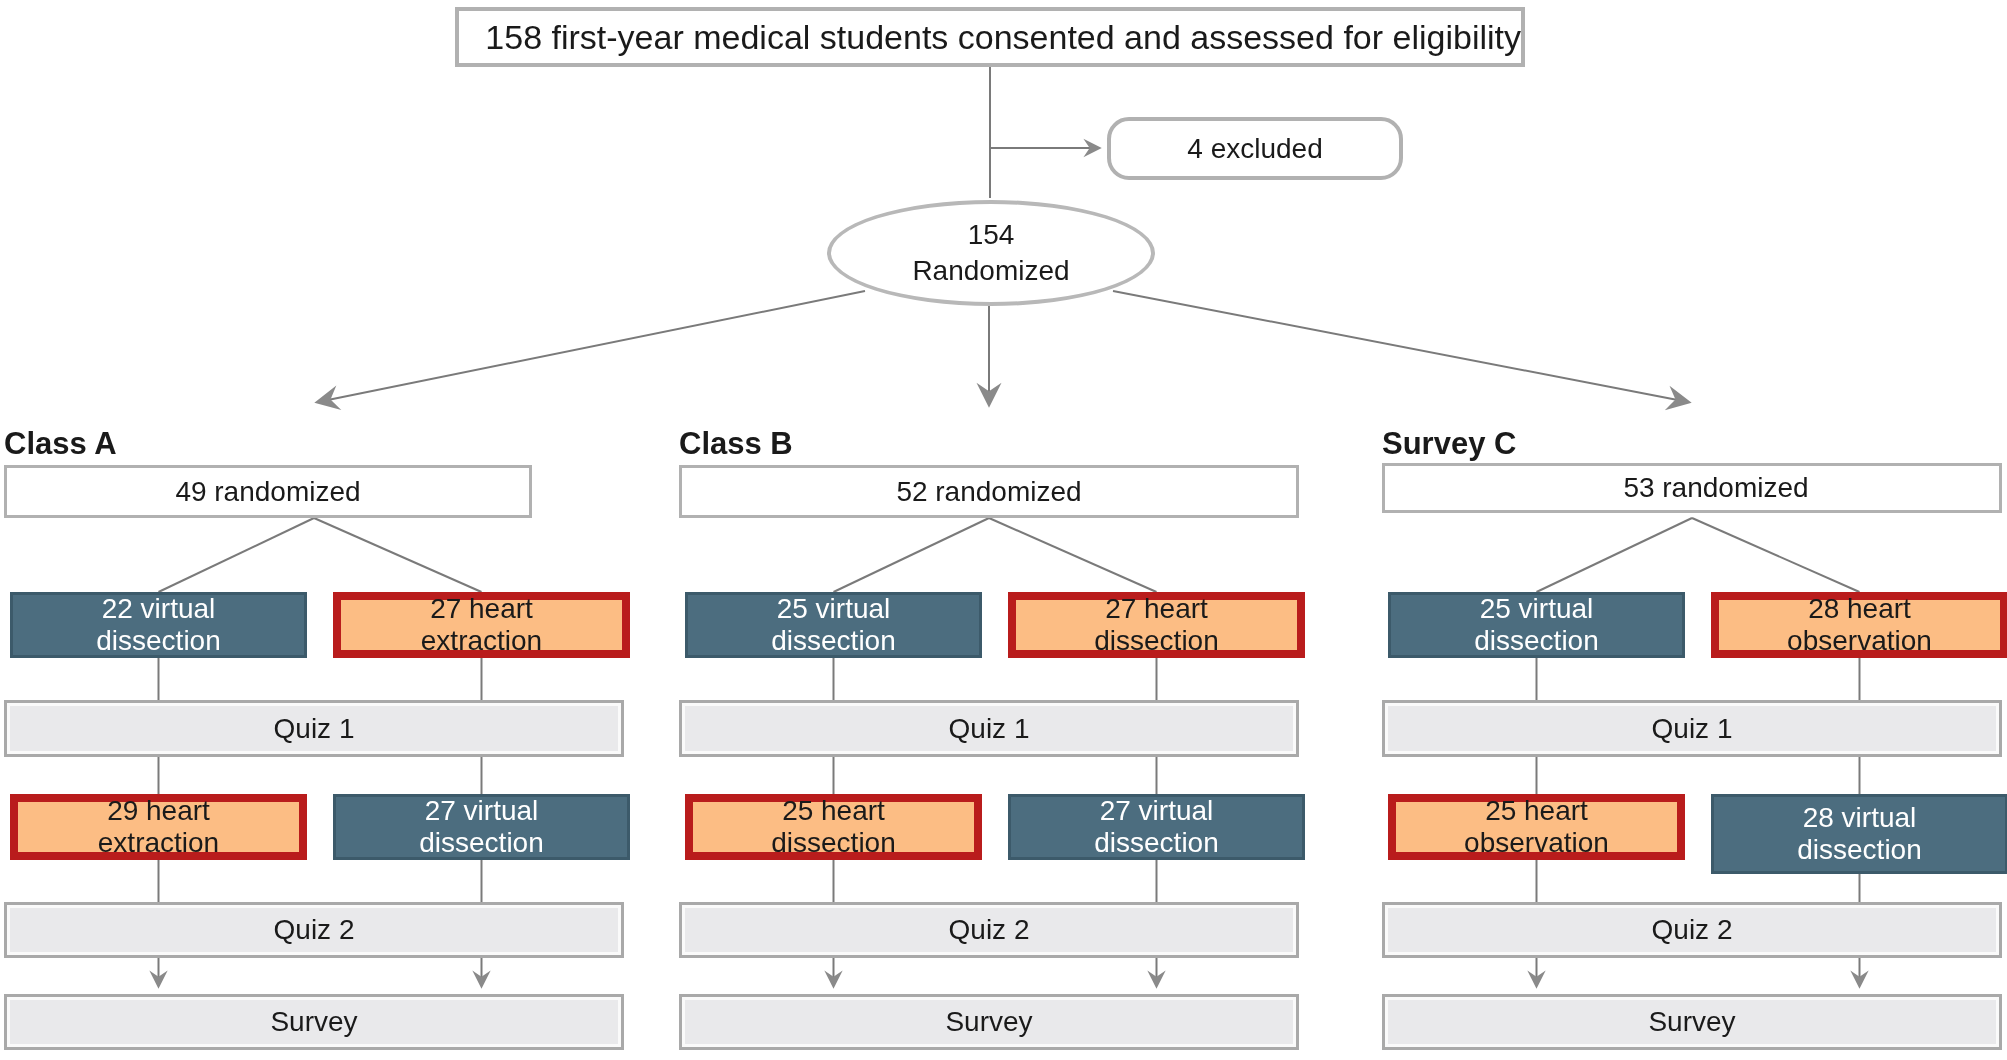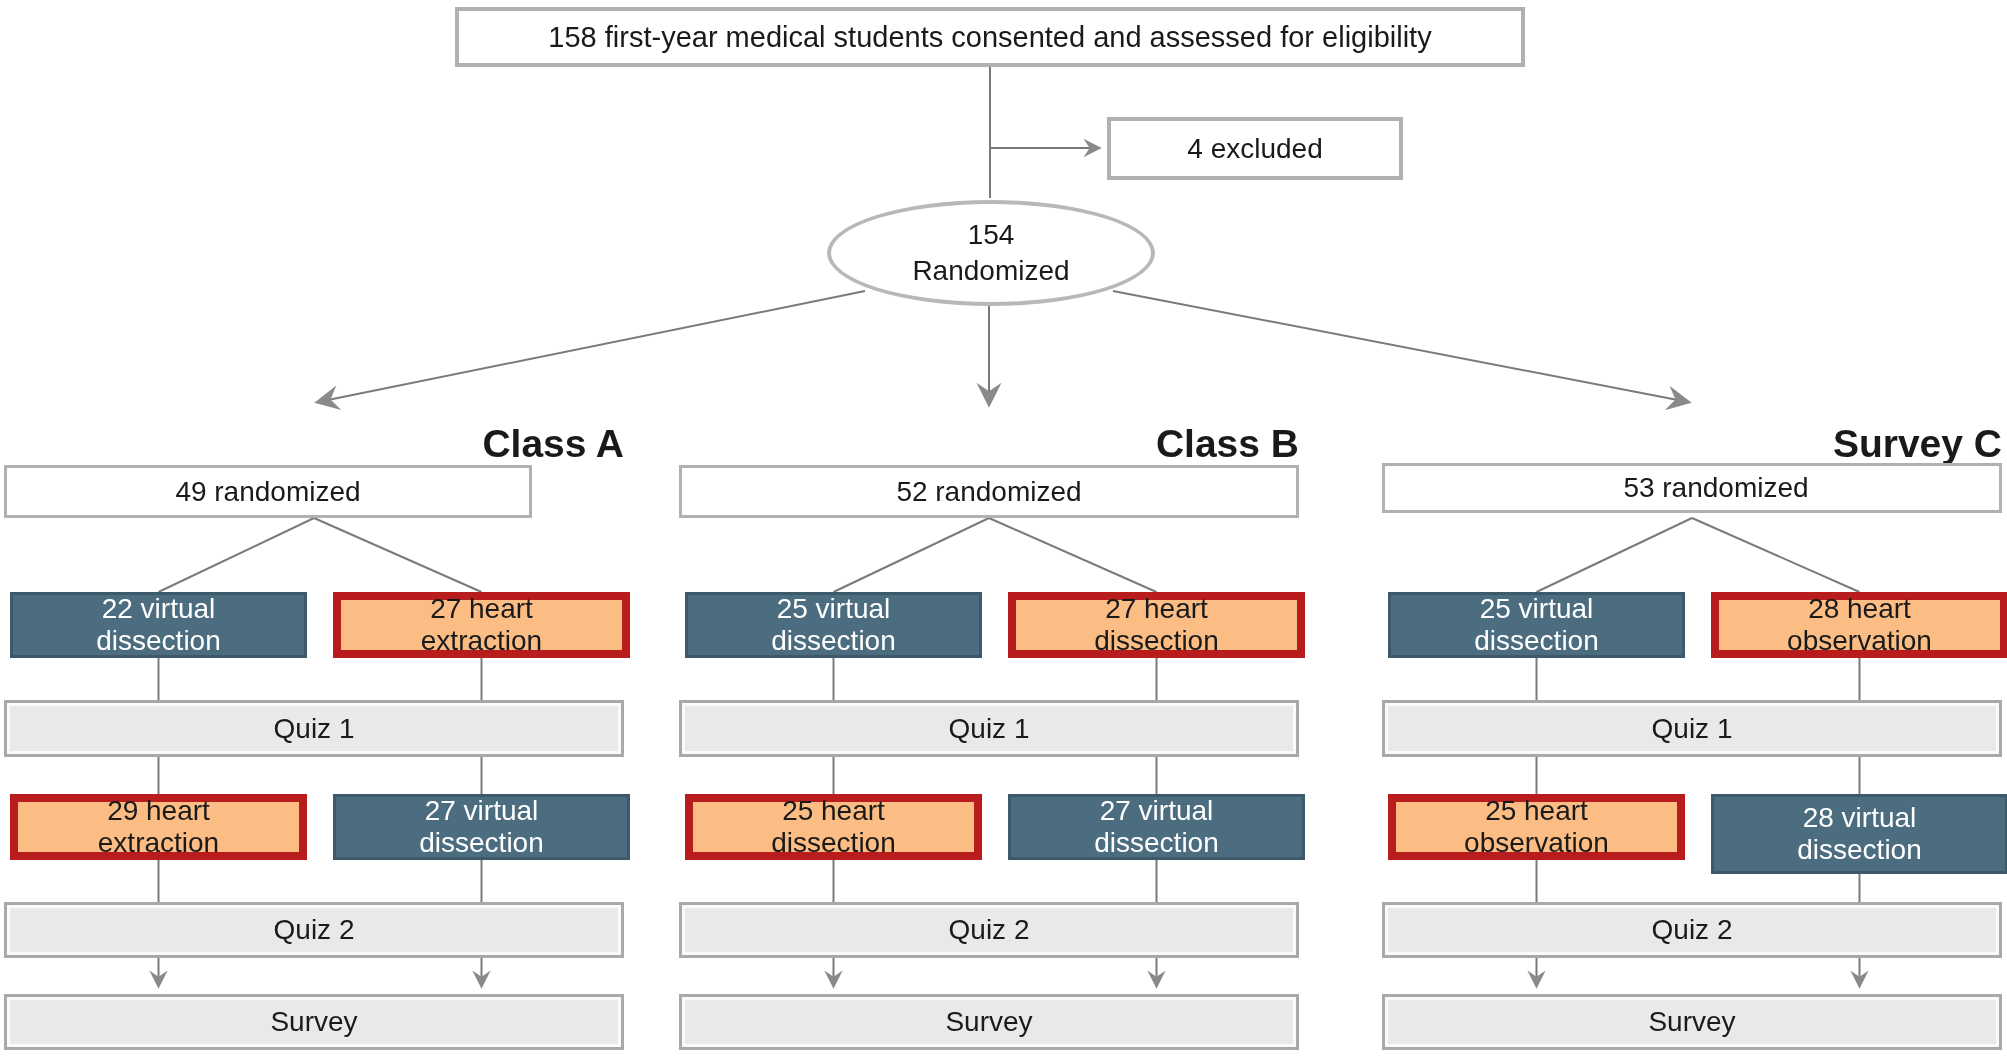--- a/index.html
+++ b/index.html
@@ -38,40 +38,40 @@
     color: #ffffff;
   }
   .orange {
     background: #fcbd84;
     border: 8px solid #b91c1c;
     color: #1a1a1a;
   }
   .class-title {
     position: absolute;
     box-sizing: border-box;
-    text-align: right;
-    font-size: 39px;
+    text-align: left;
+    font-size: 31px;
     font-weight: bold;
     line-height: 36px;
   }
   .ellipse {
     position: absolute;
     box-sizing: border-box;
     border: 4px solid #b8b8b8;
     border-radius: 50%;
     background: #ffffff;
     display: flex;
     flex-direction: column;
     align-items: center;
     justify-content: center;
     text-align: left;
     font-size: 28px;
     line-height: 36px;
   }
-  .top-box { font-size: 29px; }
+  .top-box { font-size: 34px; align-items: flex-end; }
 </style>
 </head>
 <body>
 
 <div class="canvas">
 
   <svg class="connectors" width="2007" height="1060" viewBox="0 0 2007 1060">
     <defs>
       <marker id="arrowL" viewBox="0 0 12 12" refX="9.5" refY="6" markerUnits="userSpaceOnUse" markerWidth="30" markerHeight="30" orient="auto">
         <path d="M1,1 L11,6 L1,11 L4.4,6 Z" fill="#8a8a8a"></path>
@@ -122,21 +122,21 @@
         <path d="M1859.5 860 V902"></path>
       <path d="M1536.5 958 V986" marker-end="url(#arrowS)"></path>
       <path d="M1859.5 958 V986" marker-end="url(#arrowS)"></path>
     </g>
   </svg>
 
   <div class="box wbox top-box" style="left:455px; top:7px; width:1070px; height:60px;">
     <span>158 first-year medical students consented and assessed for eligibility</span>
   </div>
 
-  <div class="box wbox" style="left:1107px; top:117px; width:296px; height:63px;">
+  <div class="box wbox" style="left:1107px; top:117px; width:296px; height:63px;border-radius:22px;">
     <span>4 excluded</span>
   </div>
 
   <div class="ellipse" style="left:827px; top:200px; width:328px; height:106px;">
     <span>154</span>
     <span>Randomized</span>
   </div>
 
   <div class="class-title" style="left:4px; top:426px; width:620px;">Class A</div>
   <div class="box wbox3" style="left:4px; top:465px; width:528px; height:53px;">

